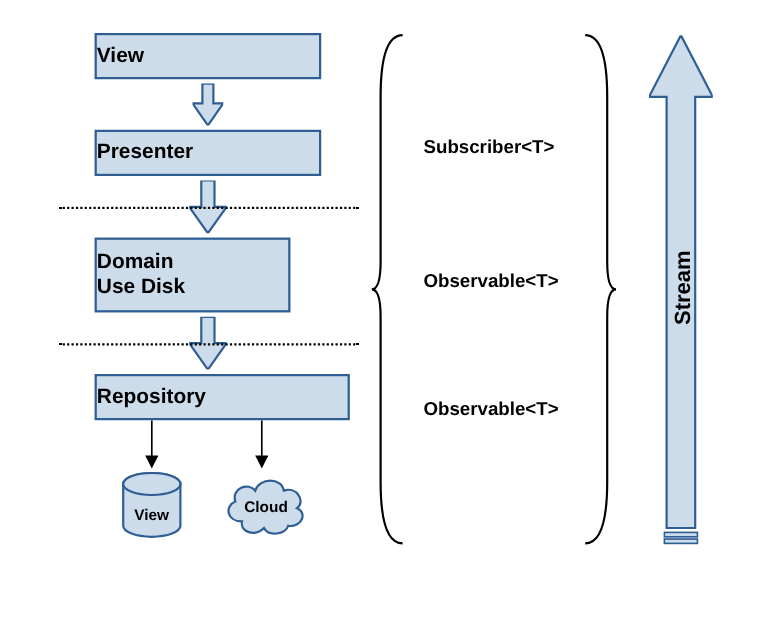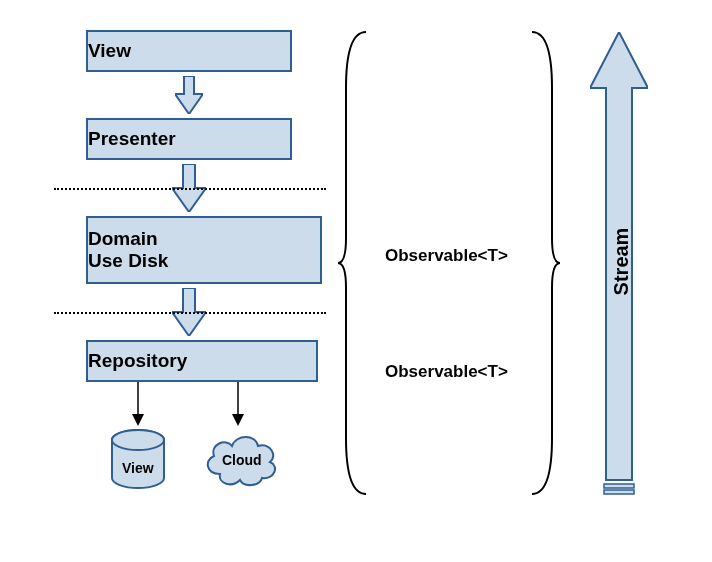--- a/index.html
+++ b/index.html
@@ -81,21 +81,21 @@
 </div>
 
 <div class="arrow-down" style="left:172px; top:164px;">
   <svg width="34" height="48" viewBox="0 0 34 48">
     <path d="M11 0 H23 V24 H34 L17 48 L0 24 H11 Z" fill="#cddceb" stroke="#2f5e93" stroke-width="2"></path>
   </svg>
 </div>
 
 <div class="dotted" style="left:54px; top:188px; width:272px;"></div>
 
-<div class="box" style="left:86px; top:216px; width:236px; height:68px; font-size:19px;">
+<div class="box" style="left:86px; top:216px; width:178px; height:68px; font-size:19px;">
   <div class="inner">
     <span>Domain</span>
     <span>Use Disk</span>
   </div>
 </div>
 
 <div class="arrow-down" style="left:172px; top:288px;">
   <svg width="34" height="48" viewBox="0 0 34 48">
     <path d="M11 0 H23 V24 H34 L17 48 L0 24 H11 Z" fill="#cddceb" stroke="#2f5e93" stroke-width="2"></path>
   </svg>
@@ -151,20 +151,21 @@
 <svg style="position:absolute; left:528px; top:28px;" width="34" height="470">
   <path d="M4 4
            Q24 4 24 60
            L24 210
            Q24 235 32 235
            Q24 235 24 260
            L24 410
            Q24 466 4 466" fill="none" stroke="#000" stroke-width="2"></path>
 </svg>
 
+<div class="label" style="left:385px; top:124px;">Subscriber&lt;T&gt;</div>
 <div class="label" style="left:385px; top:246px;">Observable&lt;T&gt;</div>
 <div class="label" style="left:385px; top:362px;">Observable&lt;T&gt;</div>
 
 <svg style="position:absolute; left:590px; top:32px;" width="58" height="466">
 
   <path d="M29 0 L58 56 H42 V448 H16 V56 H0 Z" fill="#cddceb" stroke="#2f5e93" stroke-width="2"></path>
 
   <rect x="14" y="452" width="30" height="4" fill="#cddceb" stroke="#2f5e93" stroke-width="1.5"></rect>
   <rect x="14" y="458" width="30" height="4" fill="#cddceb" stroke="#2f5e93" stroke-width="1.5"></rect>
 </svg>

